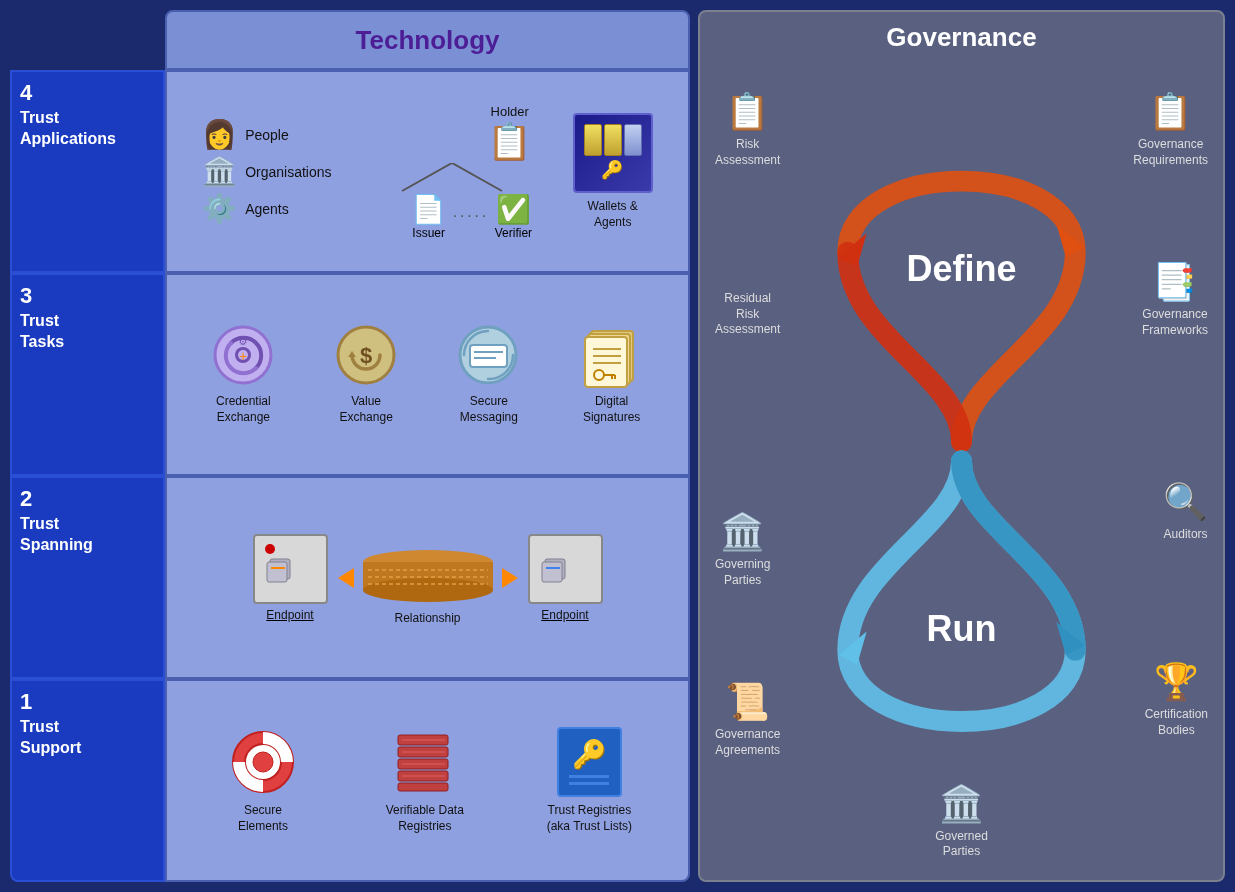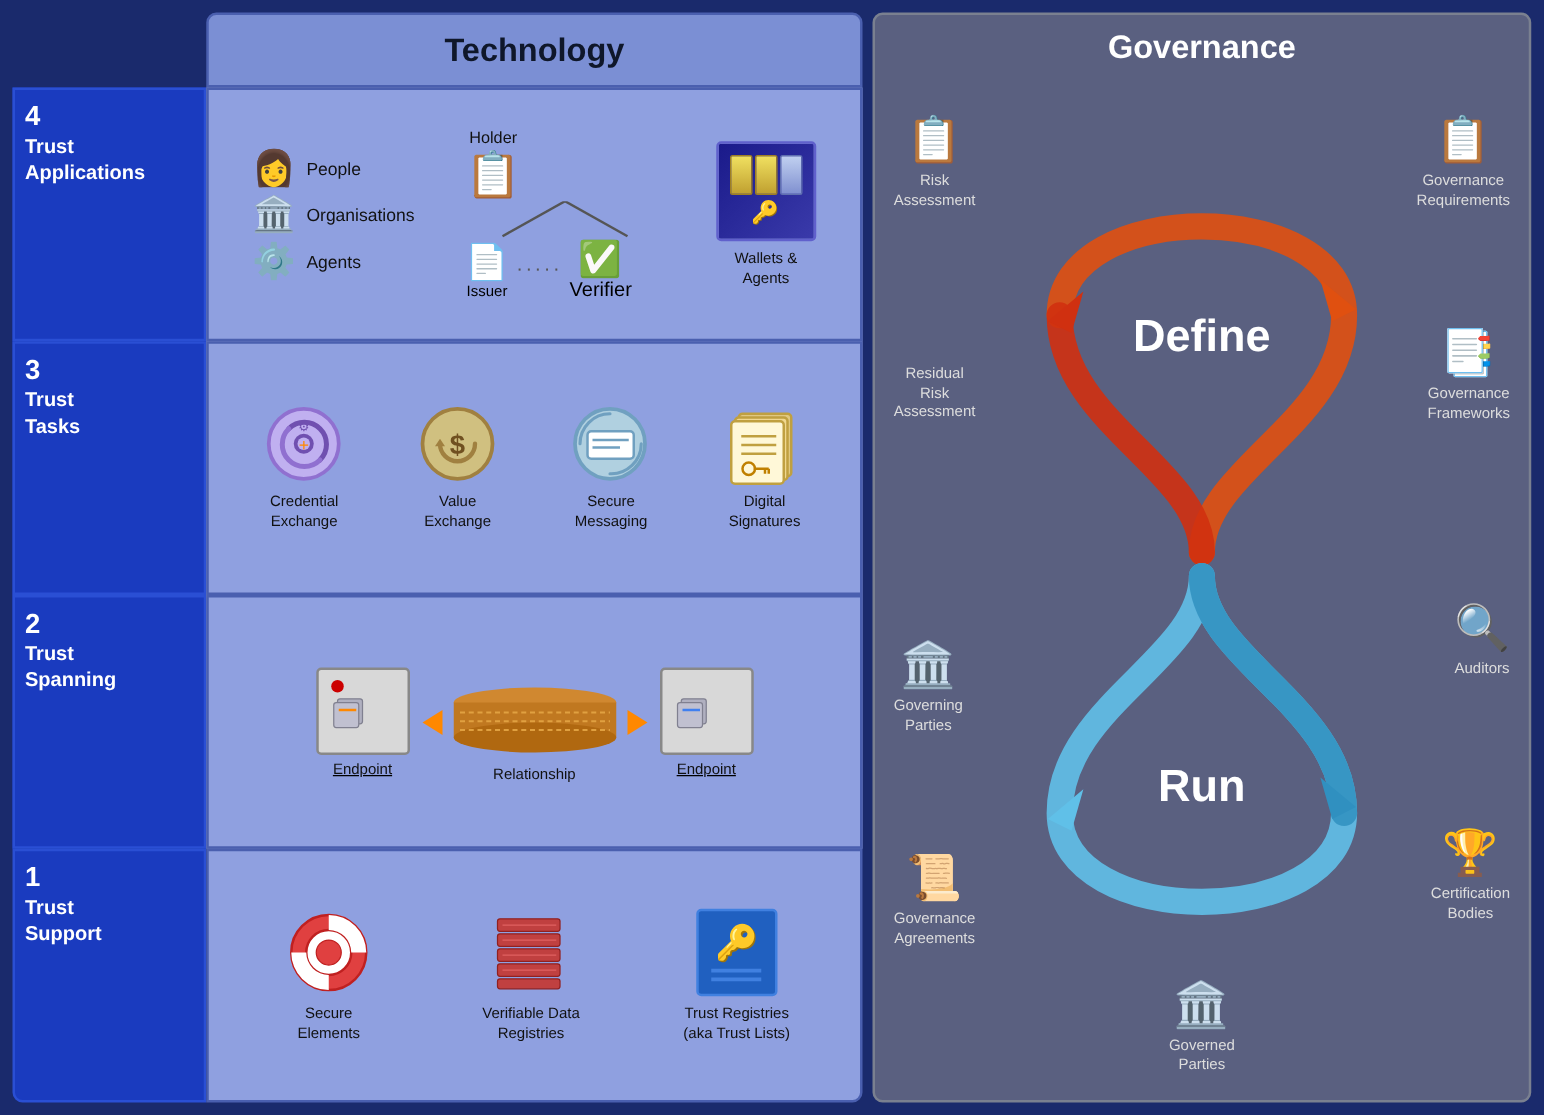--- a/index.html
+++ b/index.html
@@ -33,21 +33,21 @@
       flex-shrink: 0;
     }
     .tech-header {
       flex: 1;
       background: #7b8fd4;
       border: 2px solid #4a5faf;
       border-radius: 8px 8px 0 0;
       display: flex;
       align-items: center;
       justify-content: center;
-      color: #0f172a;
+      color: #4c1d95;
       font-size: 26px;
       font-weight: bold;
     }
     .row-group {
       display: flex;
       flex: 1;
       min-height: 0;
     }
     .row-label {
       width: 155px;
@@ -256,21 +256,21 @@
           <div class="people-item">
             <span class="people-icon">🏛️</span>
             <span>Organisations</span>
           </div>
           <div class="people-item">
             <span class="people-icon">⚙️</span>
             <span>Agents</span>
           </div>
         </div>
 
-        <div style="display:flex;flex-direction:column;align-items:flex-start;gap:0">
+        <div style="display:flex;flex-direction:column;align-items:flex-end;gap:0">
 
           <div style="display:flex;flex-direction:column;align-items:center;">
             <span style="font-size:13px;color:#111;margin-bottom:2px;">Holder</span>
             <span style="font-size:36px;">📋</span>
           </div>
 
           <div style="position:relative;width:160px;height:30px;">
             <svg width="160" height="30">
               <line x1="80" y1="0" x2="30" y2="28" stroke="#555" stroke-width="2"></line>
               <line x1="80" y1="0" x2="130" y2="28" stroke="#555" stroke-width="2"></line>
@@ -280,21 +280,21 @@
           <div style="display:flex;align-items:center;gap:6px;">
             <div style="display:flex;flex-direction:column;align-items:center;">
               <span style="font-size:28px;">📄</span>
               <span style="font-size:12px;">Issuer</span>
             </div>
             <div style="display:flex;align-items:center;gap:2px;">
               <span style="font-size:16px;letter-spacing:2px;color:#555;">·····</span>
             </div>
             <div style="display:flex;flex-direction:column;align-items:center;">
               <span style="font-size:28px;">✅</span>
-              <span style="font-size:16px;">Verifier</span>
+              <span style="font-size:12px;">Verifier</span>
             </div>
           </div>
         </div>
 
         <div class="icon-item">
           <div style="width:80px;height:80px;background:linear-gradient(135deg,#1a1a8a,#3a3aaa);border:2px solid #6060cc;border-radius:4px;display:flex;flex-direction:column;align-items:center;justify-content:center;gap:3px;padding:4px;">
 
             <div style="display:flex;gap:2px;">
               <div style="width:18px;height:32px;background:linear-gradient(180deg,#f0e060,#c0a030);border-radius:2px;border:1px solid #a08020;"></div>
               <div style="width:18px;height:32px;background:linear-gradient(180deg,#f0e060,#c0a030);border-radius:2px;border:1px solid #a08020;"></div>

